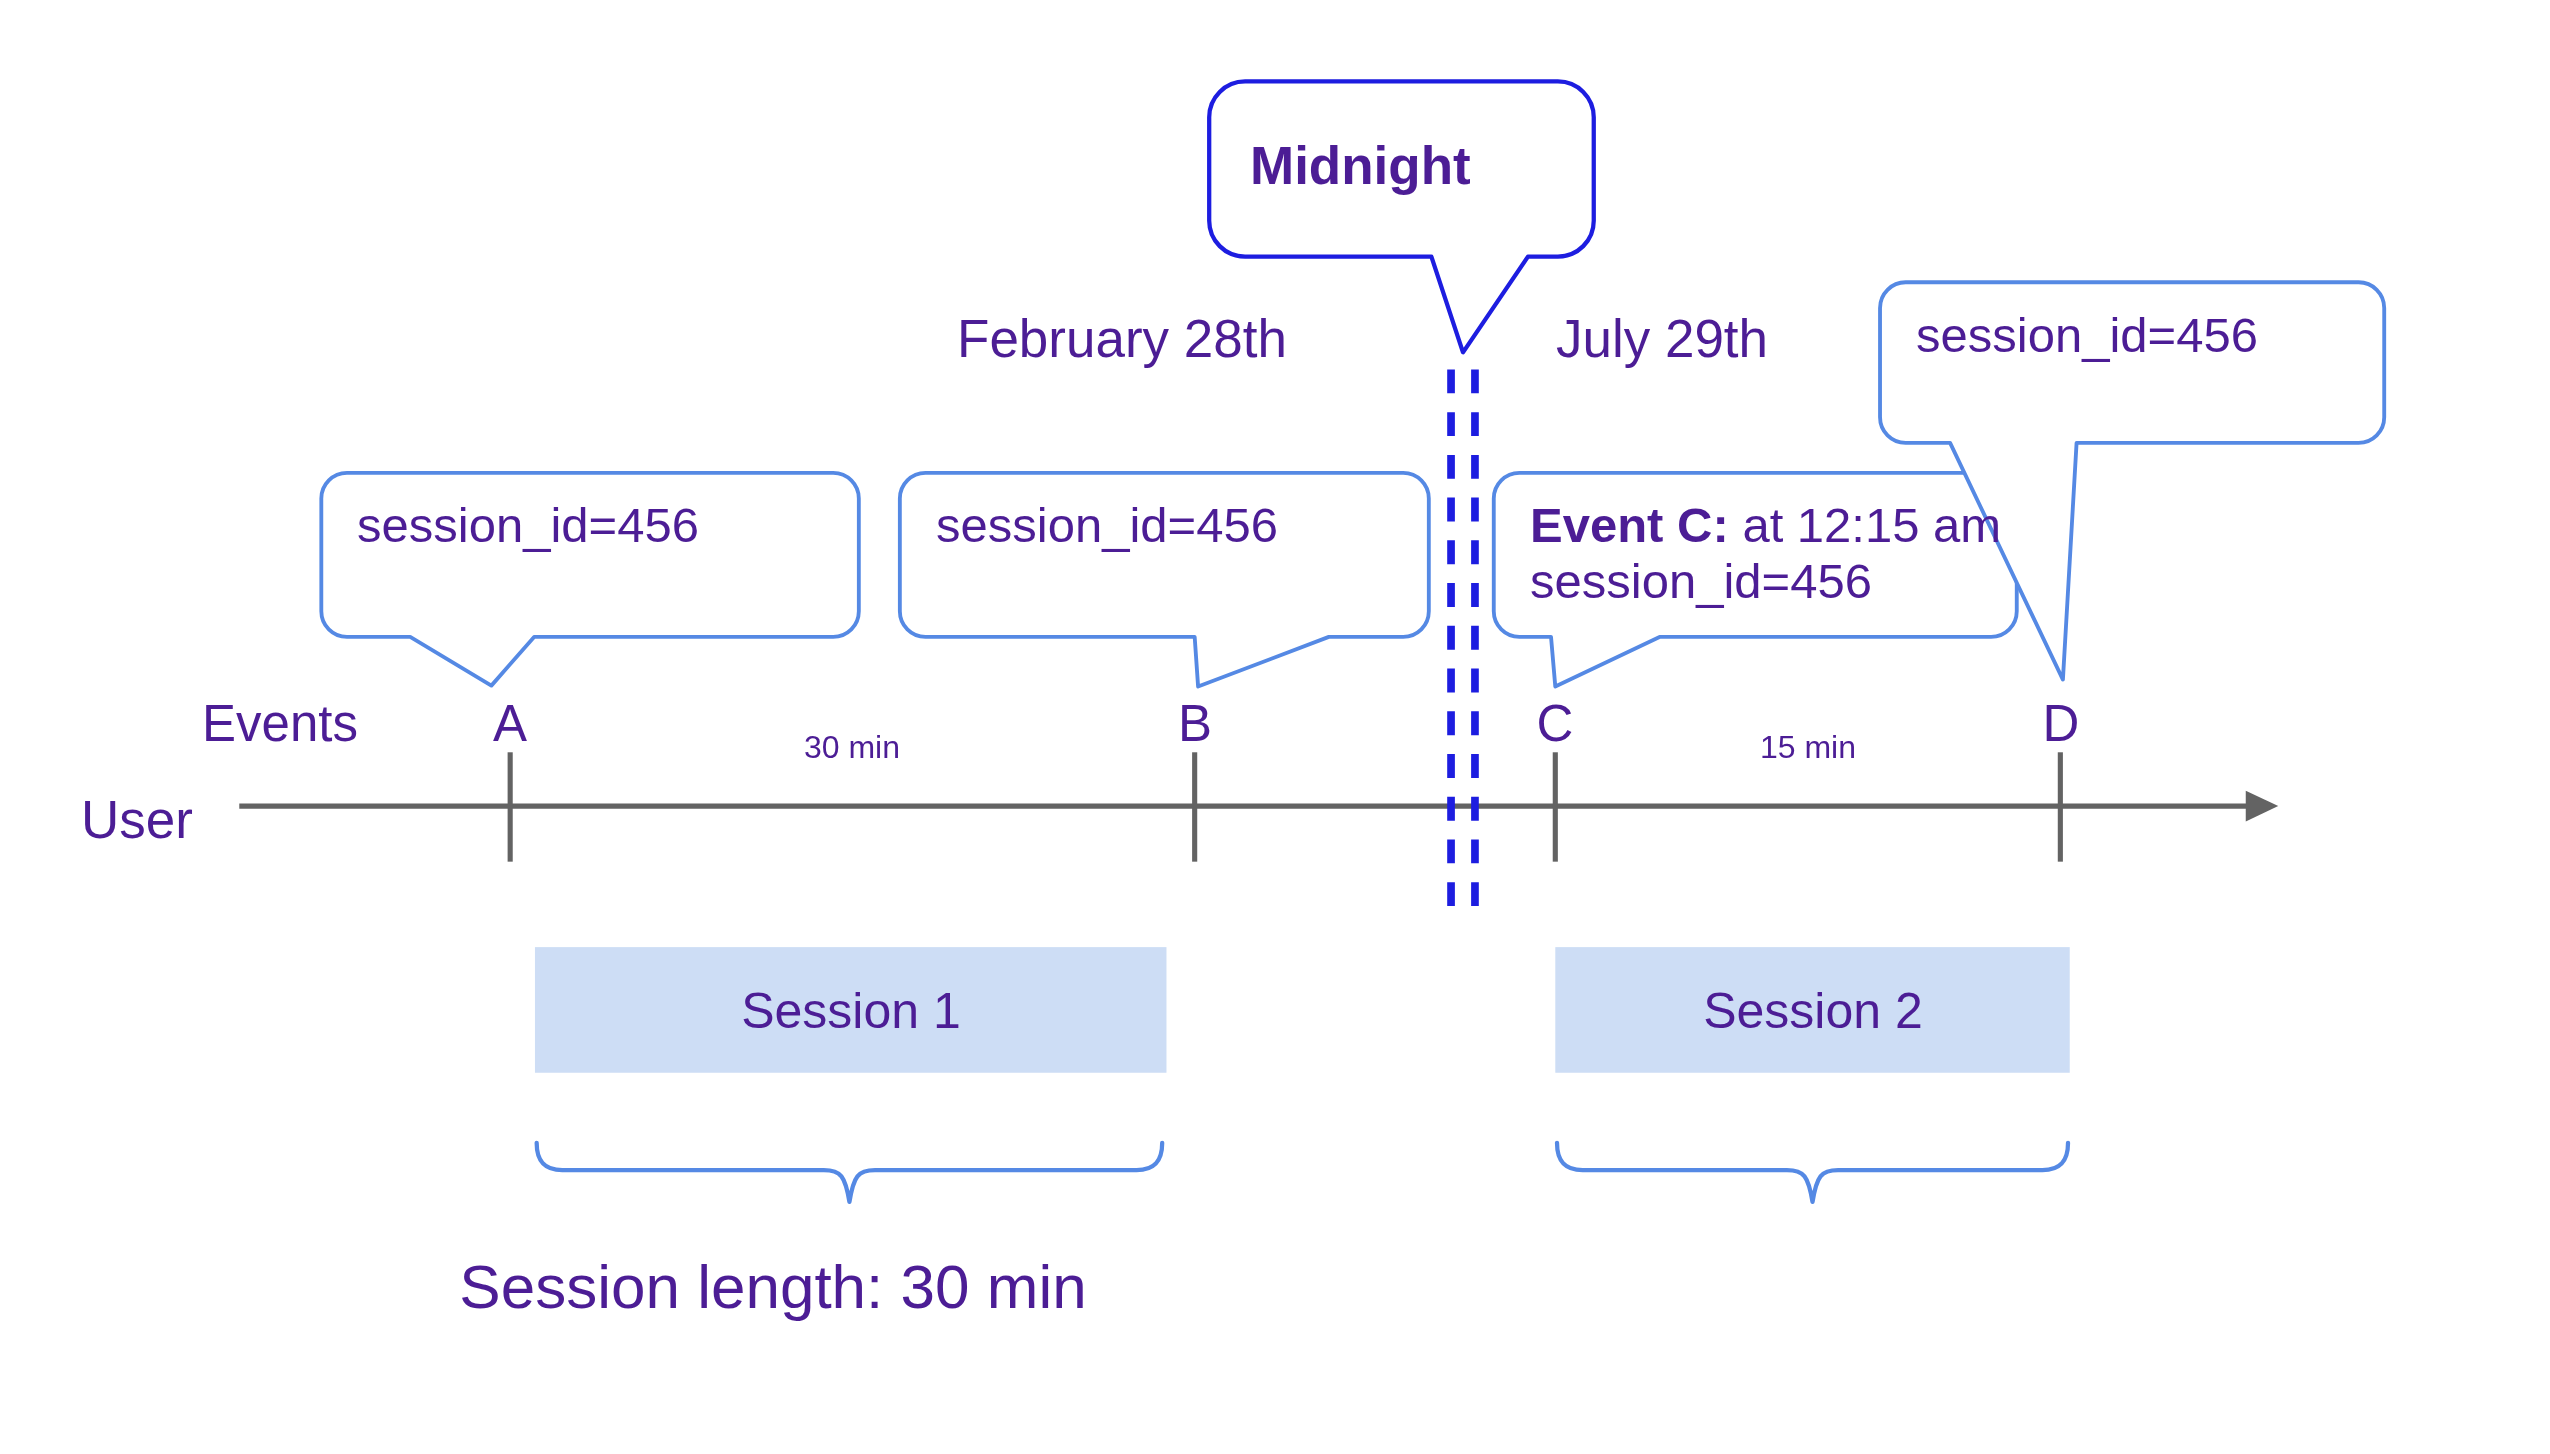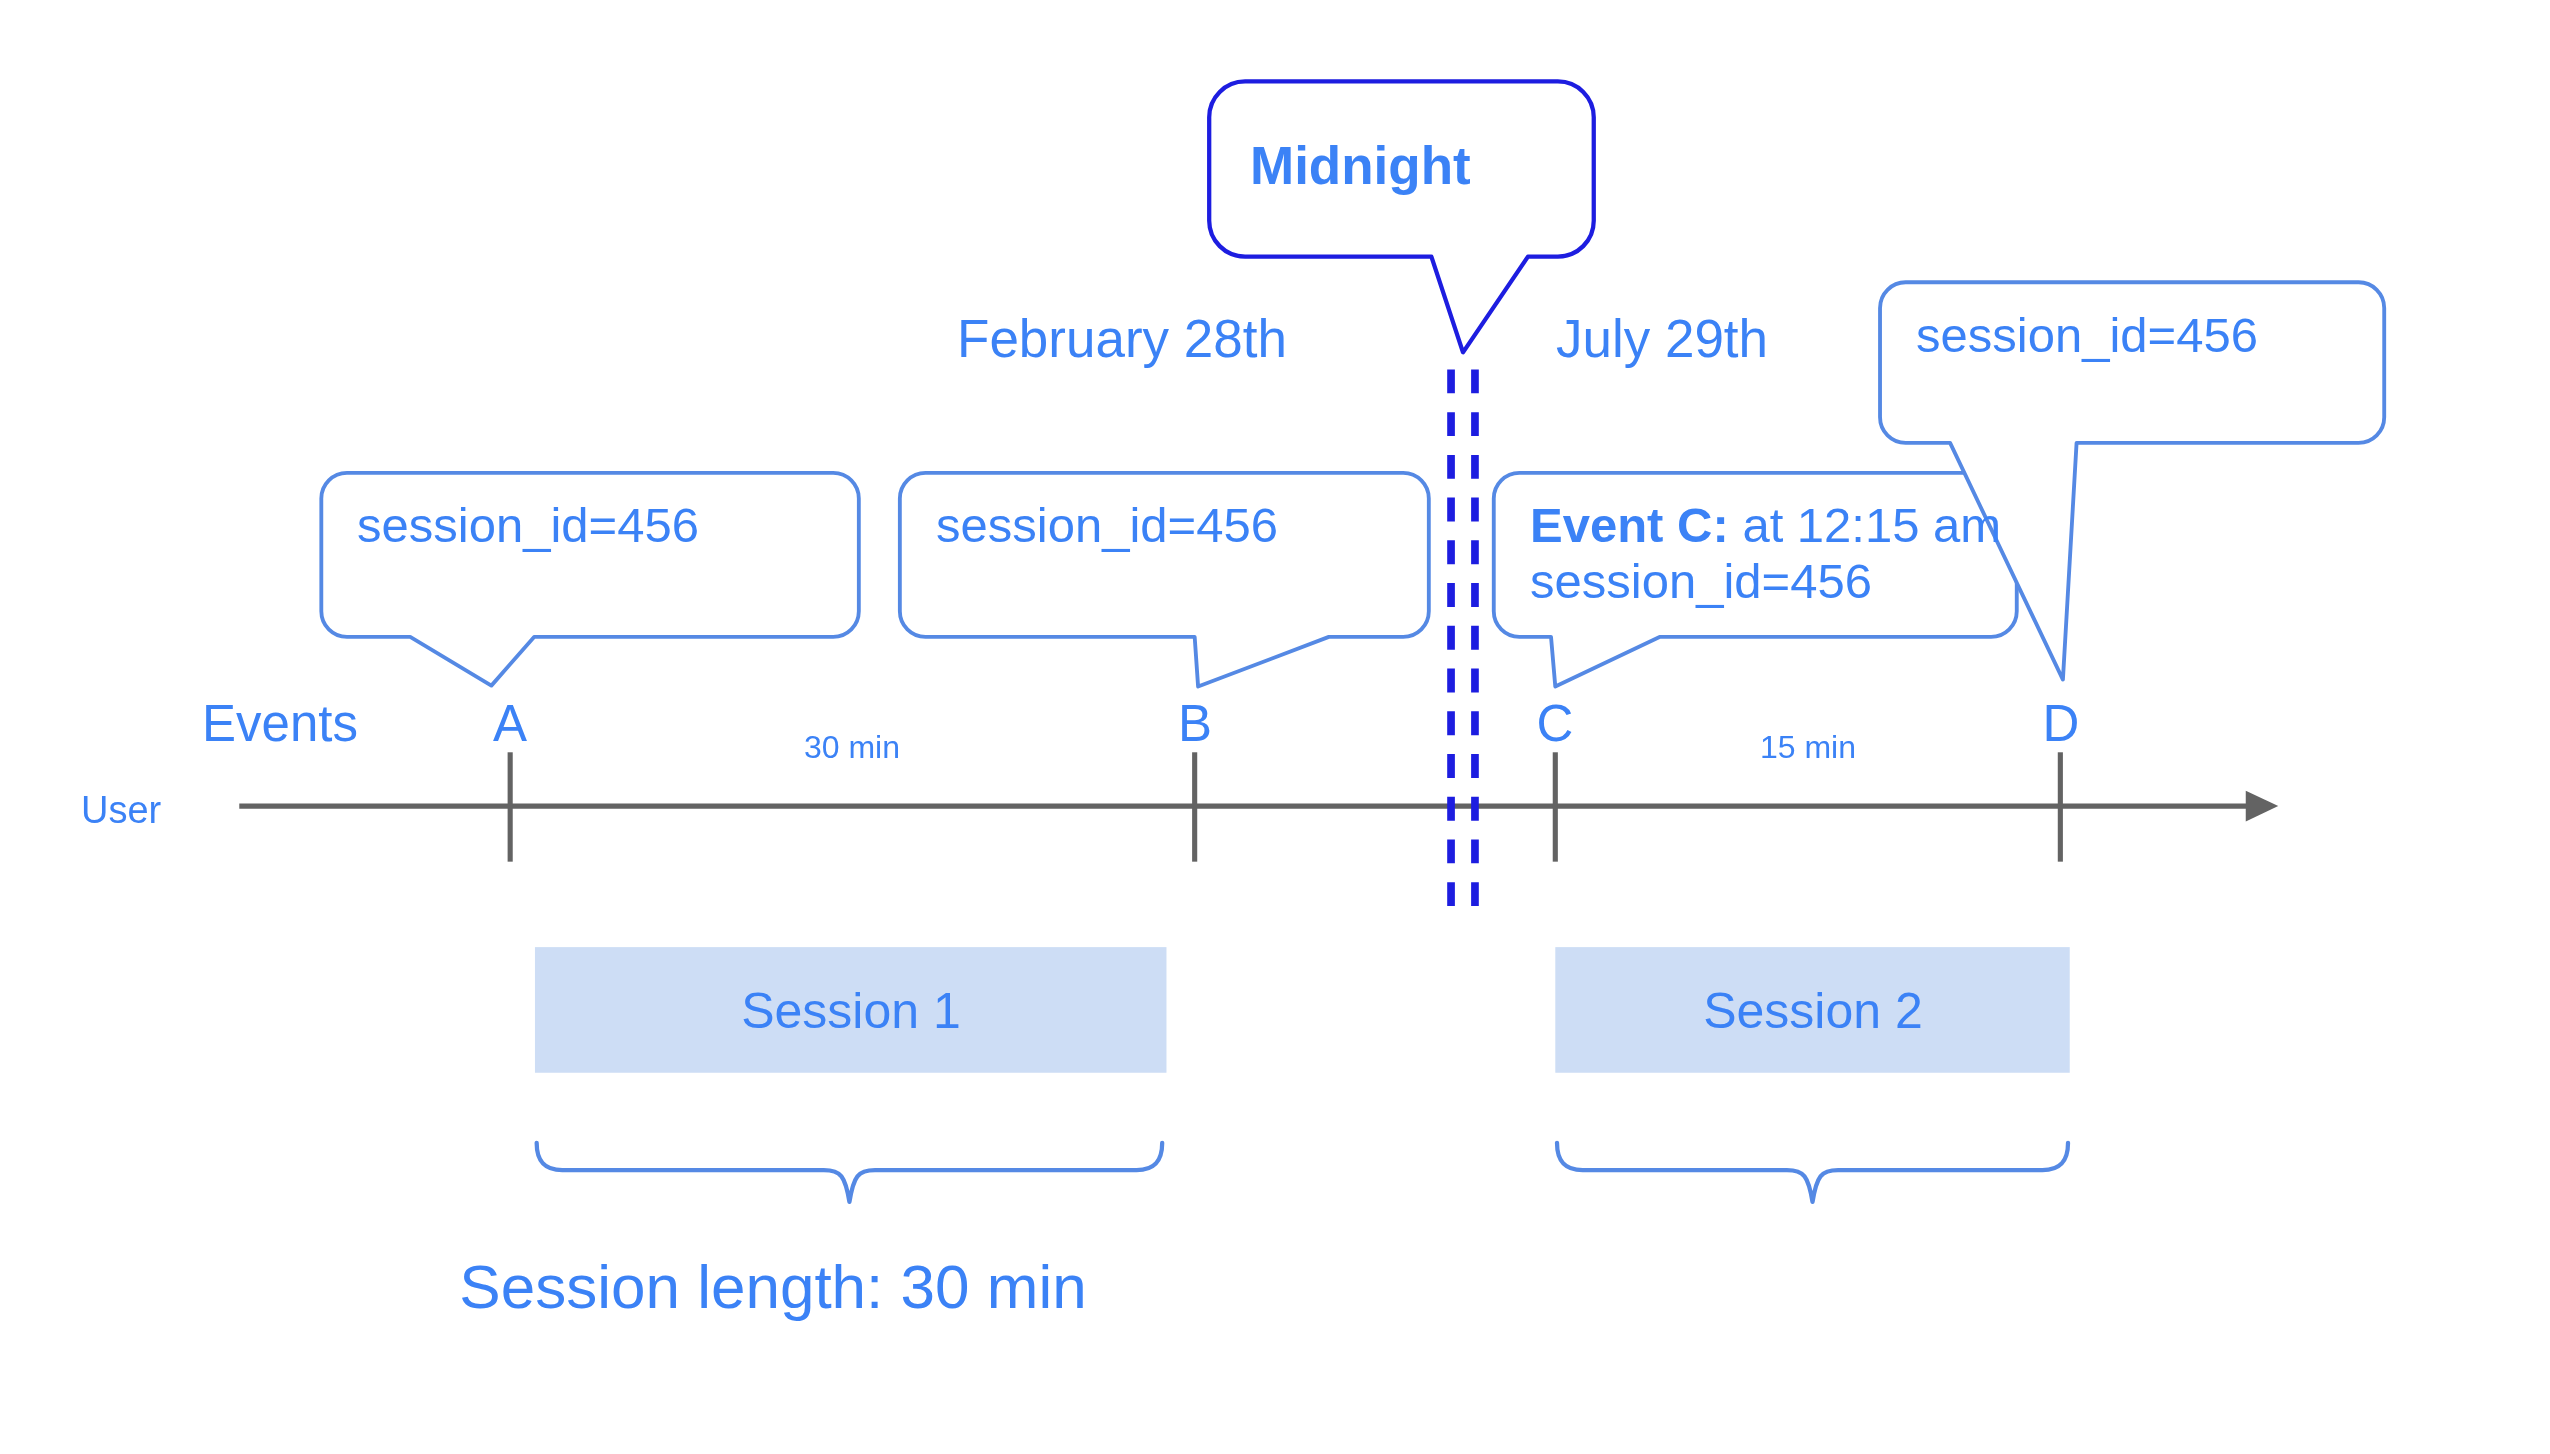--- a/index.html
+++ b/index.html
@@ -1,32 +1,32 @@
 <!DOCTYPE html>
 <html style="font-size:13.7px"><head>
 <meta charset="utf-8">
 <style>
   html,body{margin:0;padding:0;background:#ffffff;}
   #canvas{
     position:relative;
     width:2550px;height:1455px;
     background:#ffffff;
     font-family:"Liberation Sans", sans-serif;
-    color:#3b82f6;
+    color:#4c1d95;
     overflow:hidden;
   }
   #shapes{position:absolute;left:0;top:0;width:2550px;height:1455px;}
   .txt{position:absolute;white-space:nowrap;z-index:2;}
   .centered{transform:translateX(-50%);}
   .date-label{font-size:53px;}
   .midnight-label{font-size:53px;font-weight:bold;}
   .bubble-text{font-size:49px;line-height:56px;}
   .bubble-text .b{font-weight:bold;}
   .axis-label{font-size:51px;}
-  .user-label{font-size:38px;}
+  .user-label{font-size:53px;}
   .tick-label{font-size:51px;}
   .interval-label{font-size:32px;}
   .session-label{font-size:50px;}
   .session-length-label{font-size:62px;}
 </style>
 </head>
 <body>
 
 <div id="canvas">
 

